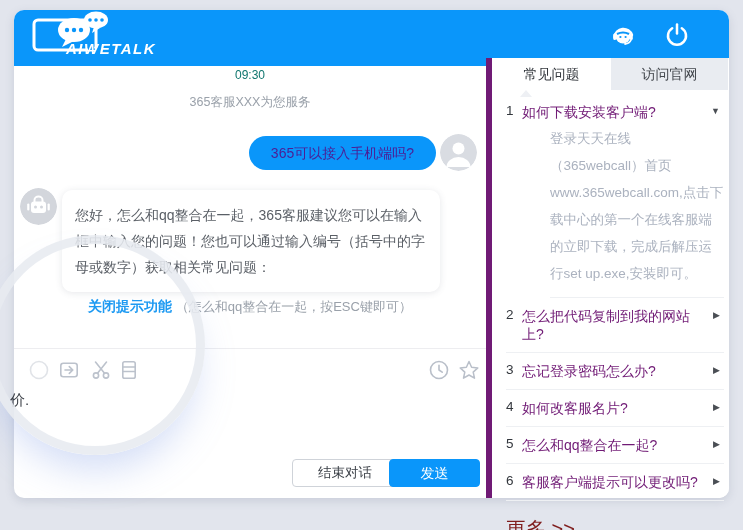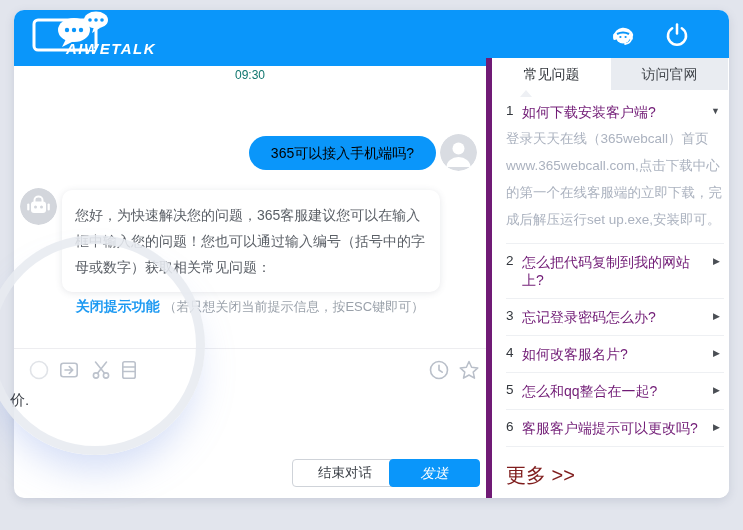--- a/index.html
+++ b/index.html
@@ -22,21 +22,21 @@
   .logo { position:absolute; left:16px; top:1px; }
   .hdr-icon { position:absolute; top:10px; cursor:pointer; }
   .hdr-icon.agent { left:594px; }
   .hdr-icon.power { left:648px; }
   
   .center-line { position:absolute; left:0; width:472px; text-align:center; }
   .timestamp { top:58px; font-size:12px; color:#0f766e; }
   .service-line { top:84px; font-size:12.5px; color:#9aa1aa; }
   .bubble-user {
     position:absolute; top:126px; right:293px; height:34px; line-height:34px;
-    background:#0a96fa; color:#000000; font-size:14px;
+    background:#0a96fa; color:#4c1d95; font-size:14px;
     padding:0 22px; border-radius:17px;
   }
   .avatar { position:absolute; width:37px; height:37px; border-radius:50%; overflow:hidden; }
   .avatar-user { left:426px; top:124px; }
   .avatar-bot  { left:6px;  top:178px; }
   .bubble-agent {
     position:absolute; left:48px; top:180px; width:378px;
     background:#fff; border-radius:10px;
     box-shadow:0 1px 7px rgba(60,70,90,.13);
     padding:12px 13px; font-size:14px; line-height:26px; color:#5a5f66;
@@ -55,21 +55,21 @@
   .ti-cut     { left:76px; }
   .ti-doc     { left:104px; }
   .ti-clock   { left:414px; }
   .ti-star    { left:444px; }
   .btn {
     position:absolute; top:449px; height:28px; border-radius:4px;
     font-size:13.5px; text-align:center; line-height:26px; cursor:pointer;
     font-family:inherit;
   }
   .btn-end { left:278px; width:106px; background:#fff; border:1px solid #cfd3d9; color:#3a3f46; }
-  .btn-send { left:375px; width:91px; background:#0a96fa; border:1px solid #0a96fa; color:#fff; font-size:14px;font-style:italic; }
+  .btn-send { left:375px; width:91px; background:#0a96fa; border:1px solid #0a96fa; color:#fff; font-size:14px; }
   
   .sidebar {
     position:absolute; left:472px; top:48px; width:243px; height:440px;
     border-left:6px solid #701a75; background:#fff;
     border-radius:0 0 10px 0;
   }
   .tab {
     position:absolute; top:0; height:32px; line-height:32px;
     text-align:center; font-size:14px; cursor:pointer;
   }
@@ -85,21 +85,21 @@
     display:flex; align-items:flex-start; padding:9px 2px 9px 0;
     border-bottom:1px solid #eef0f3; cursor:pointer;
   }
   .faq-row.first { border-bottom:none; padding-bottom:2px; }
   .faq-num { width:16px; font-size:13.5px; color:#33373d; flex:none; }
   .faq-q { flex:1; font-size:14px; color:#701a75; line-height:18px; }
   .faq-caret { flex:none; font-size:9px; color:#4a4e54; padding:3px 2px 0 4px; }
   .faq-answer {
     font-size:13.5px; color:#abb2bf; line-height:27px;
     padding:2px 0 10px 0; border-bottom:1px solid #eef0f3;
-    word-break:break-word; cursor:default;
+    word-break:break-word; cursor:default;margin-left:44px;
   }
   .more-link { margin-top:15px; font-size:20px; color:#7f1d1d; cursor:pointer; display:inline-block; }
   
   .lens {
     position:absolute; left:-15px; top:235px; width:220px; height:220px;
     border-radius:50%; border:9px solid rgba(231,234,240,.88);
     box-shadow:0 24px 38px -10px rgba(125,155,230,.35);
     pointer-events:none; z-index:40;
   }
   .lens-text {
@@ -146,20 +146,21 @@
     </div>
     <div class="hdr-icon power">
       <svg width="30" height="30" viewBox="0 0 30 30">
         <path d="M10.2 8.2 a9 9 0 1 0 9.6 0" fill="none" stroke="#fff" stroke-width="2.5" stroke-linecap="round"></path>
         <line x1="15" y1="4.5" x2="15" y2="13.5" stroke="#fff" stroke-width="2.5" stroke-linecap="round"></line>
       </svg>
     </div>
   </div>
 
   <div class="center-line timestamp">09:30</div>
+  <div class="center-line service-line">365客服XXX为您服务</div>
 
   <div class="bubble-user">365可以接入手机端吗?</div>
   <div class="avatar avatar-user">
     <svg width="37" height="37" viewBox="0 0 37 37">
       <circle cx="18.5" cy="18.5" r="18.5" fill="#d9dce2"></circle>
       <circle cx="18.5" cy="14.5" r="6" fill="#fff"></circle>
       <path d="M6.5 33 a12 10 0 0 1 24 0 Z" fill="#fff"></path>
     </svg>
   </div>
 
@@ -167,25 +168,25 @@
     <svg width="37" height="37" viewBox="0 0 37 37">
       <circle cx="18.5" cy="18.5" r="18.5" fill="#d3d6dc"></circle>
       <path d="M14.5 14 v-2 a4 3.4 0 0 1 8 0 v2" fill="none" stroke="#fff" stroke-width="2"></path>
       <rect x="11" y="13.5" width="15" height="11.5" rx="3" fill="#fff"></rect>
       <circle cx="15.5" cy="19" r="1.5" fill="#d3d6dc"></circle>
       <circle cx="21.5" cy="19" r="1.5" fill="#d3d6dc"></circle>
       <rect x="7.2" y="15.5" width="2.2" height="7" rx="1.1" fill="#fff"></rect>
       <rect x="27.6" y="15.5" width="2.2" height="7" rx="1.1" fill="#fff"></rect>
     </svg>
   </div>
-  <div class="bubble-agent">您好，为快速解决您的问题，365客服建议您可以在输入框中输入您的问题！您也可以通过输入编号（括号中的字母或数字）获取相关常见问题：</div>
+  <div class="bubble-agent">您好，怎么和qq整合在一起，365客服建议您可以在输入框中输入您的问题！您也可以通过输入编号（括号中的字母或数字）获取相关常见问题：</div>
 
   <div class="hint-row">
     <span class="hint-link">关闭提示功能</span>
-    <span class="hint-note">（若只想关闭当前提示信息，按ESC键即可）</span>
+    <span class="hint-note">（怎么和qq整合在一起，按ESC键即可）</span>
   </div>
 
 
   <div class="chat-divider"></div>
 
   <div class="toolbar-icon ti-emoji">
     <svg width="22" height="22" viewBox="0 0 22 22">
         <circle cx="11" cy="11" r="8.5" fill="none" stroke="#bcc2cc" stroke-width="1.6"></circle>
       </svg>
   </div>

